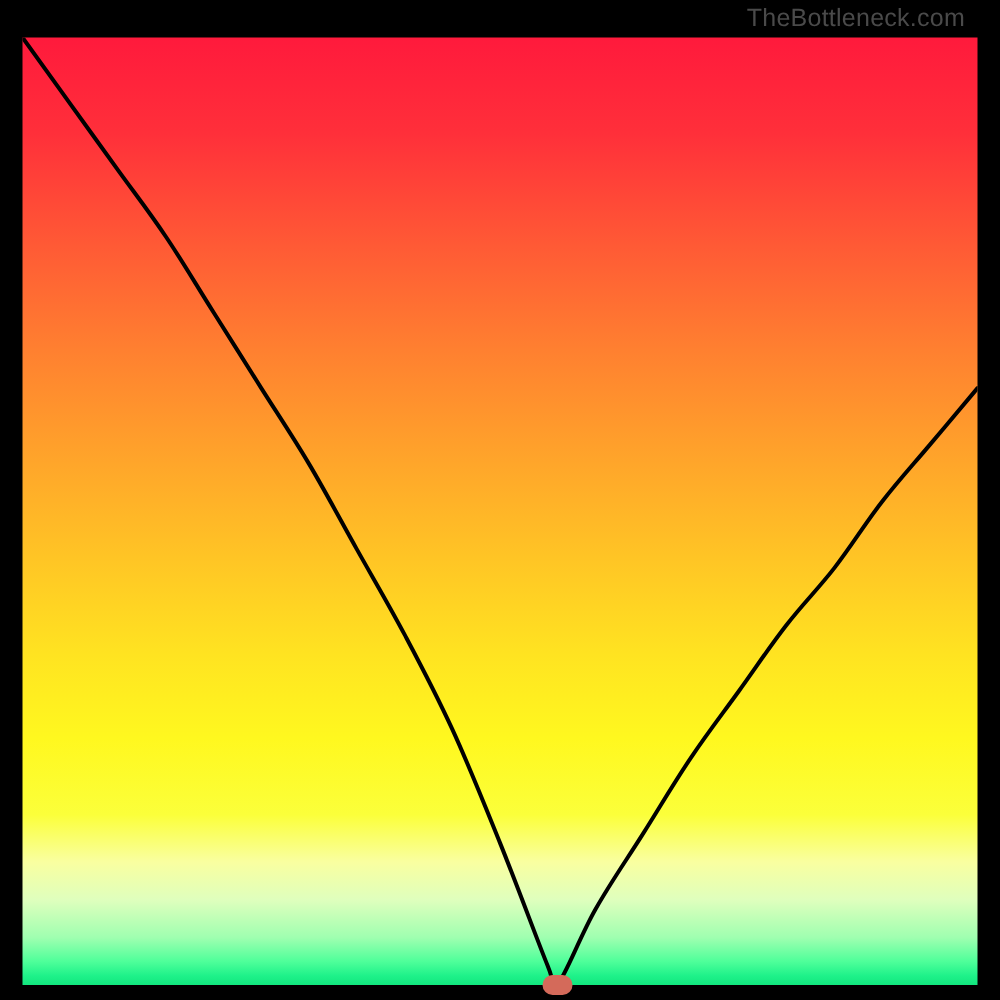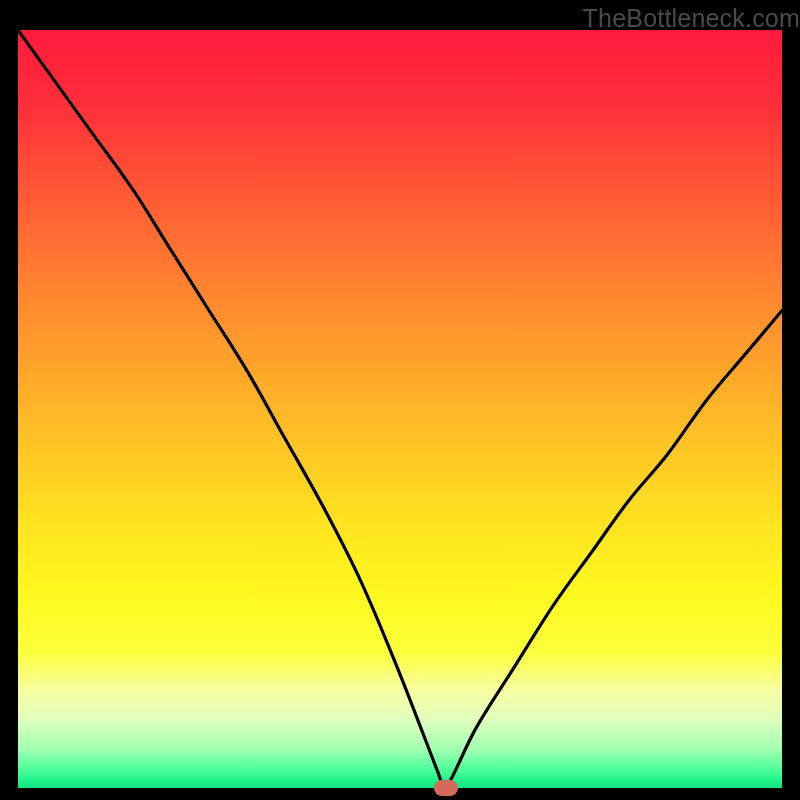--- a/index.html
+++ b/index.html
@@ -13,23 +13,23 @@
   }
   .frame {
     position: relative;
     width: 800px;
     height: 800px;
     background: #000;
   }
   .watermark {
     position: absolute;
     top: 4px;
-    right: 0;
+    right: 28px;
     color: #4a4a4a;
-    font-size: 25px;
+    font-size: 20px;
     font-weight: 500;
     letter-spacing: 0.2px;
     z-index: 10;
   }
   .plot-area {
     position: absolute;
     left: 18px;
     top: 30px;
     width: 764px;
     height: 758px;

